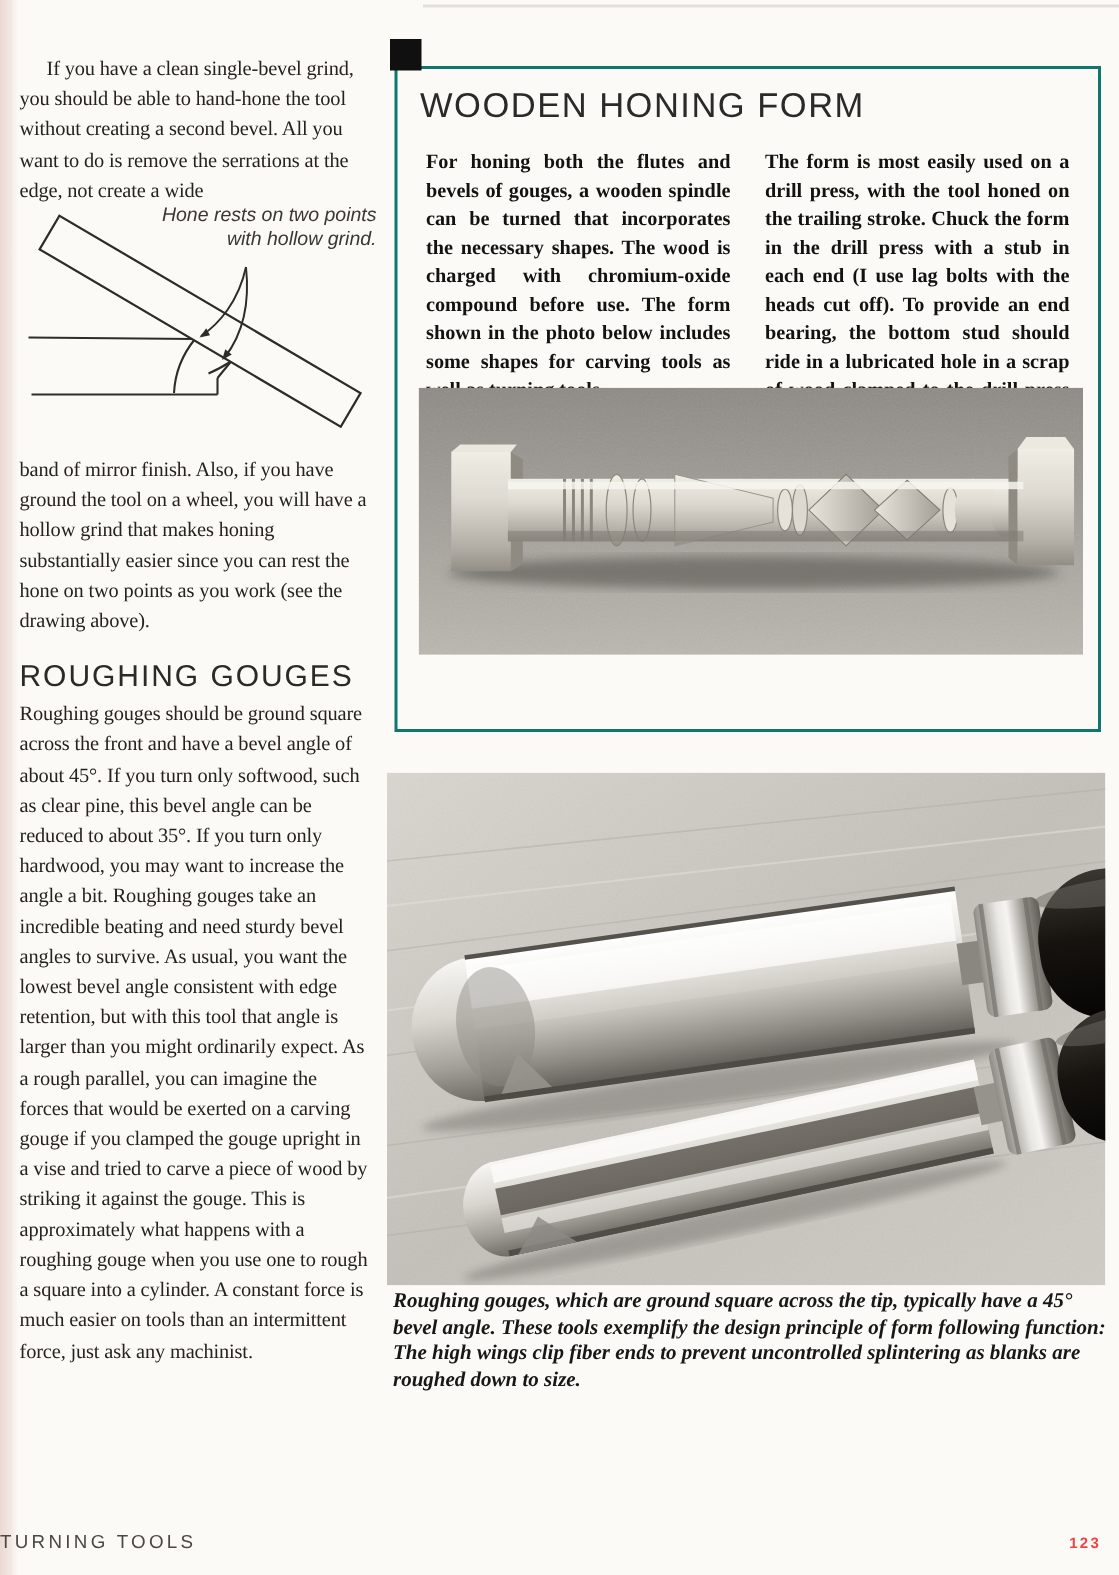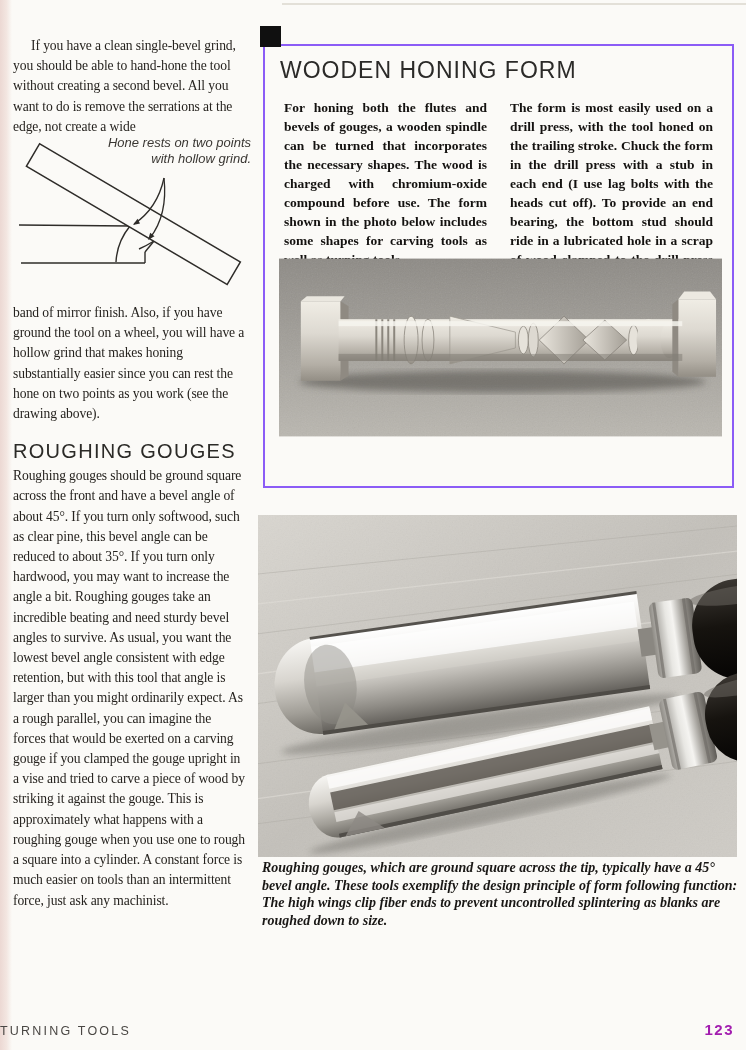--- a/index.html
+++ b/index.html
@@ -26,21 +26,21 @@
   figure.diagram svg{position:absolute;left:0;top:0;}
   .fig-caption{
     position:absolute;left:88px;top:-6px;width:150px;
     font-family:"Liberation Sans",sans-serif;font-style:italic;
     font-size:13px;line-height:16px;color:#3a3733;
   }
 
   
   .box{
     position:absolute;left:263px;top:44px;width:471px;height:444px;
-    box-sizing:border-box;border:2px solid #8b5cf6;background:#fbfaf7;
+    box-sizing:border-box;border:2px solid #0f766e;background:#fbfaf7;
   }
   .corner-square{position:absolute;left:-5px;top:-20px;width:21px;height:21px;background:#101010;}
   .box-title{
     margin:11px 14px 4px 15px;
     font-family:"Liberation Sans",sans-serif;font-weight:400;
     font-size:23px;letter-spacing:1px;color:#2b2a28;
   }
   .box-cols{display:flex;gap:15px;padding:6px 15px 0 15px;}
   .box-col{
     flex:1;margin:4px;font-weight:bold;font-size:13.5px;line-height:19px;
@@ -59,21 +59,21 @@
     font-weight:bold;font-style:italic;font-size:14px;line-height:17.6px;color:#191715;
   }
 
   
   .footer{
     position:absolute;left:0;top:1021px;width:734px;
     display:flex;justify-content:space-between;align-items:baseline;gap:16px;
     font-family:"Liberation Sans",sans-serif;
   }
   .footer .section{font-size:12.5px;letter-spacing:2.2px;color:#4a4744;}
-  .footer .pagenum{font-size:15px;font-weight:bold;letter-spacing:1.5px;color:#a21caf;}
+  .footer .pagenum{font-size:10px;font-weight:bold;letter-spacing:1.5px;color:#ef4444;}
 </style>
 </head>
 <body>
 
 <div class="page">
 
   <div class="edge-strip"></div>
   <div class="top-edge-line"></div>
 
   <section class="left-col">

